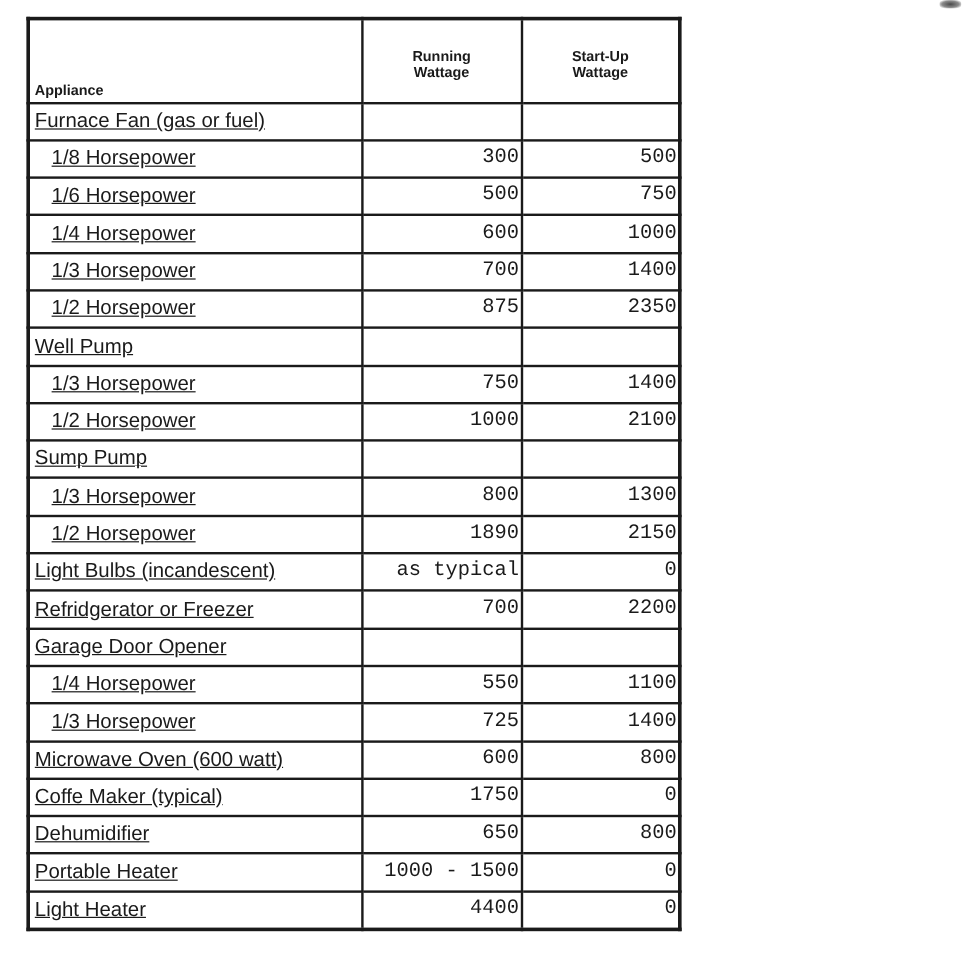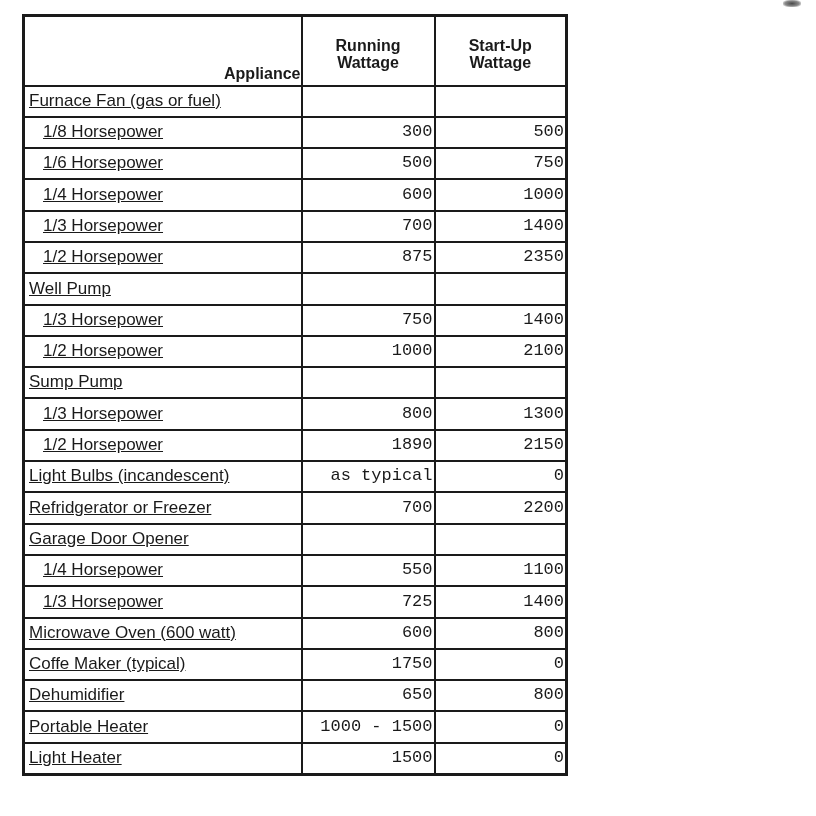--- a/index.html
+++ b/index.html
@@ -32,24 +32,24 @@
     font-size: 17px;
     line-height: 1.1;
     overflow: hidden;
     white-space: nowrap;
   }
   
   table.wattage { border: 3px solid #1a1a1a; }
   tr.header-row { height: 70px; }
   tr.header-row th {
     font-weight: bold;
-    font-size: 16px;
+    font-size: 12px;
   }
   th.appliance-head {
-    text-align: right;
+    text-align: left;
     vertical-align: bottom;
     padding: 0 0 2px 4px;
   }
   th.num-head {
     text-align: center;
     vertical-align: middle;
     padding-top: 8px;
   }
   tr.data-row { height: 31.3px; }
   td.label-cell {
@@ -204,19 +204,19 @@
       <td class="num-cell">650</td>
       <td class="num-cell">800</td>
     </tr>
         <tr class="data-row">
       <td class="label-cell">Portable Heater</td>
       <td class="num-cell">1000 - 1500</td>
       <td class="num-cell">0</td>
     </tr>
         <tr class="data-row">
       <td class="label-cell">Light Heater</td>
-      <td class="num-cell">1500</td>
+      <td class="num-cell">4400</td>
       <td class="num-cell">0</td>
     </tr>
       </tbody>
   </table>
 
 </div>
 
 </body></html>

